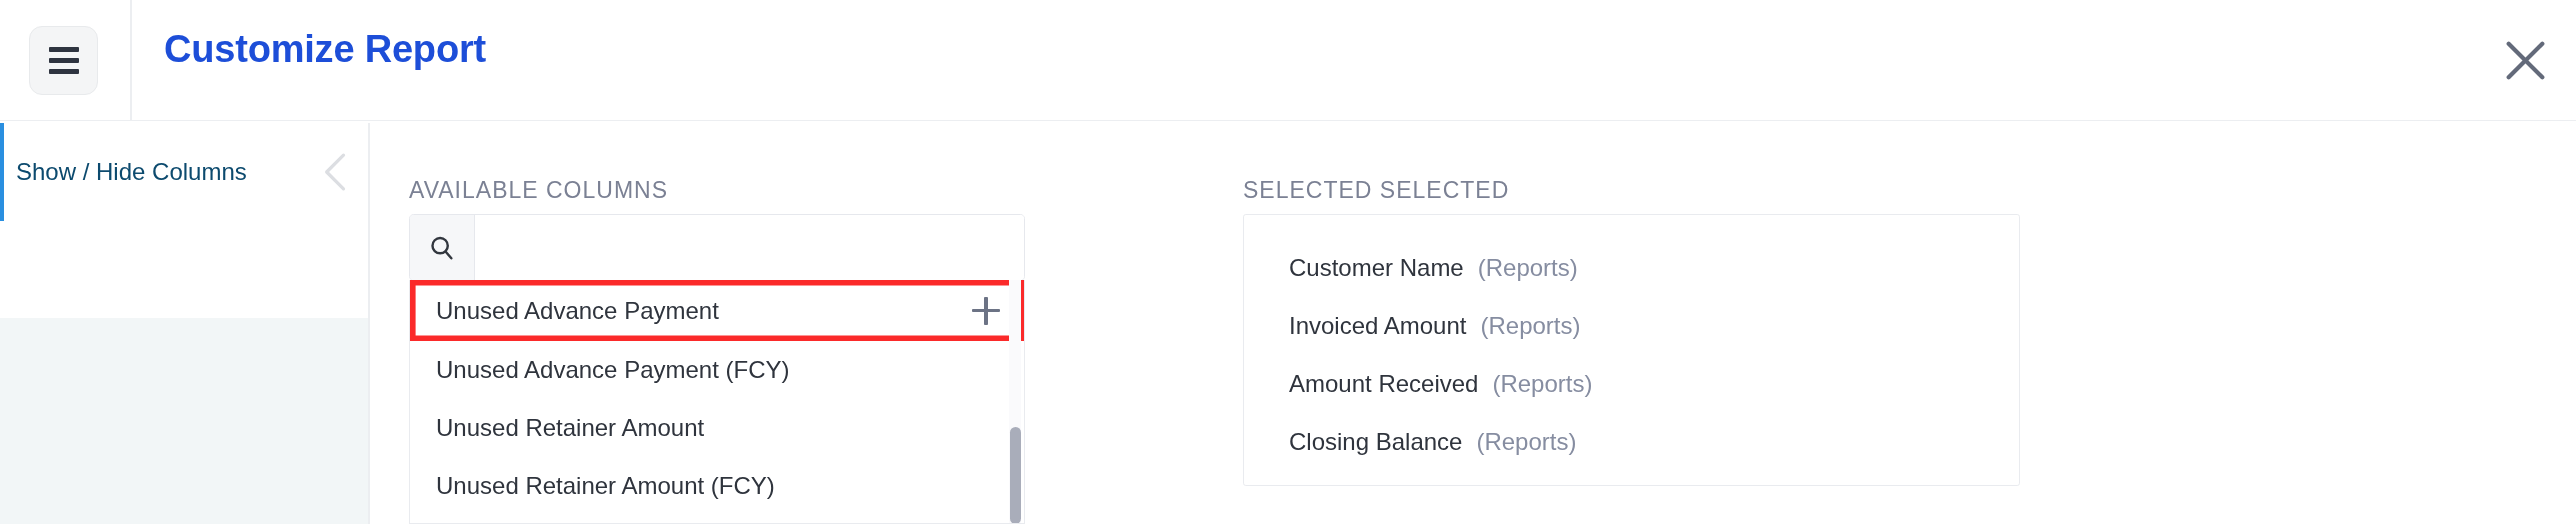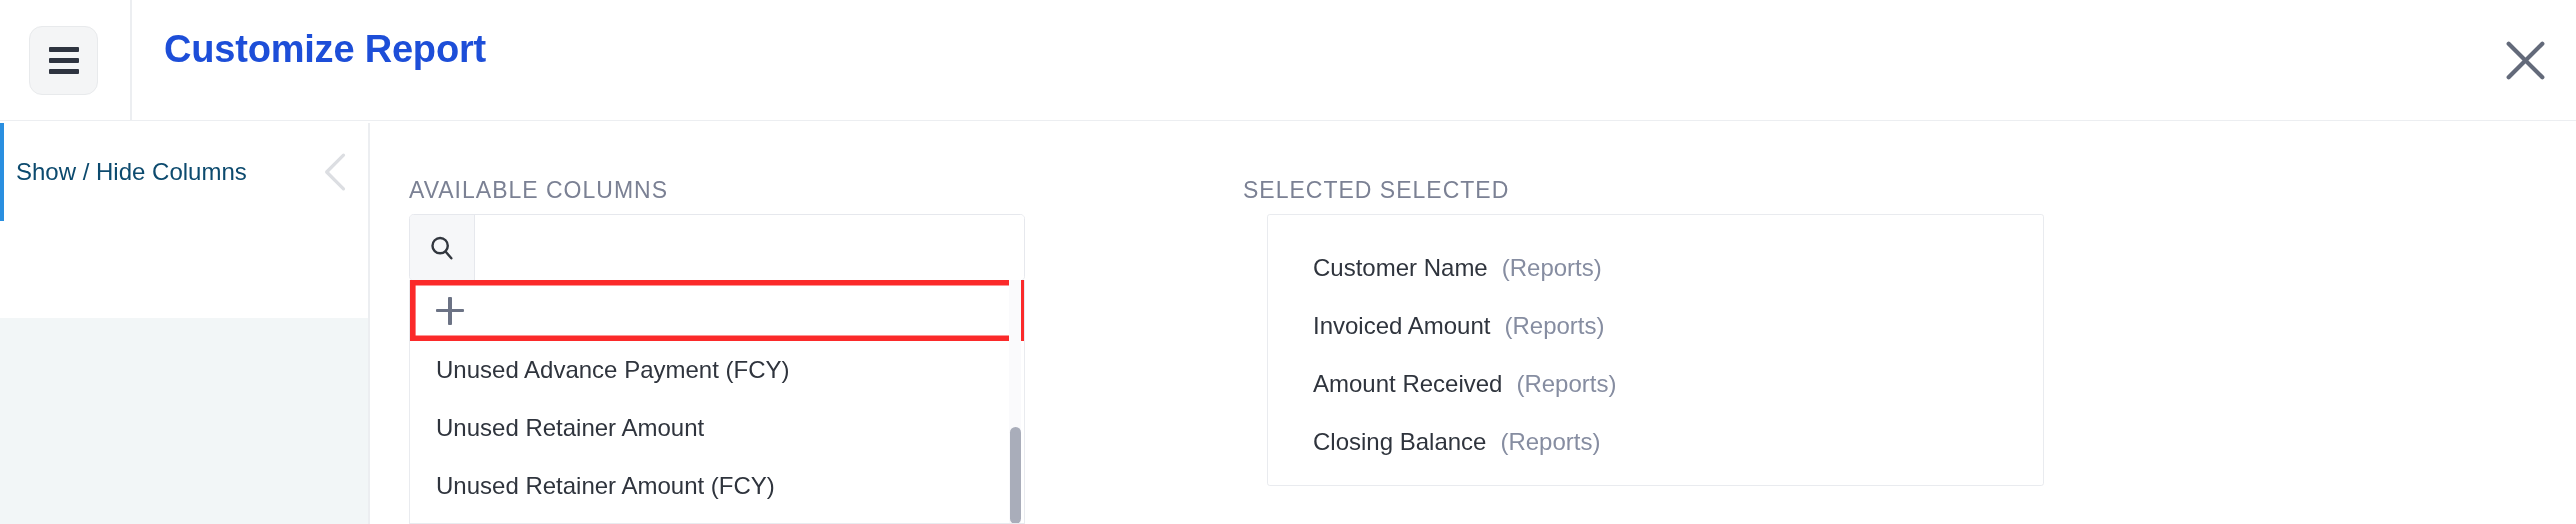--- a/index.html
+++ b/index.html
@@ -293,21 +293,20 @@
   .selected-panel {
     position: absolute;
     left: 873px;
     top: 91px;
     width: 777px;
     height: 272px;
     border: 1.9px solid #e9ebef;
     border-radius: 2.8px;
     background: #ffffff;
     padding-top: 24px;
-    margin-left: 24px;
   }
 
   .selected-item {
     height: 58px;
     display: flex;
     align-items: center;
     padding-left: 45px;
     font-size: 24px;
     white-space: nowrap;
     cursor: pointer;
@@ -372,20 +371,21 @@
             <circle cx="13" cy="12.5" r="8.2" fill="none" stroke="#32373f" stroke-width="2.6"></circle>
             <line x1="19" y1="19" x2="25" y2="26" stroke="#32373f" stroke-width="2.6" stroke-linecap="round"></line>
           </svg>
         </div>
         <input class="search-input" type="text" value="" placeholder="" style="">
       </div>
 
       <div class="avail-list">
 
         <div class="avail-item first highlighted">
+          <span>Unused Advance Payment</span>
           <span class="plus-icon"></span>
         </div>
 
         <div class="avail-item">
           <span>Unused Advance Payment (FCY)</span>
         </div>
 
         <div class="avail-item">
           <span>Unused Retainer Amount</span>
         </div>

